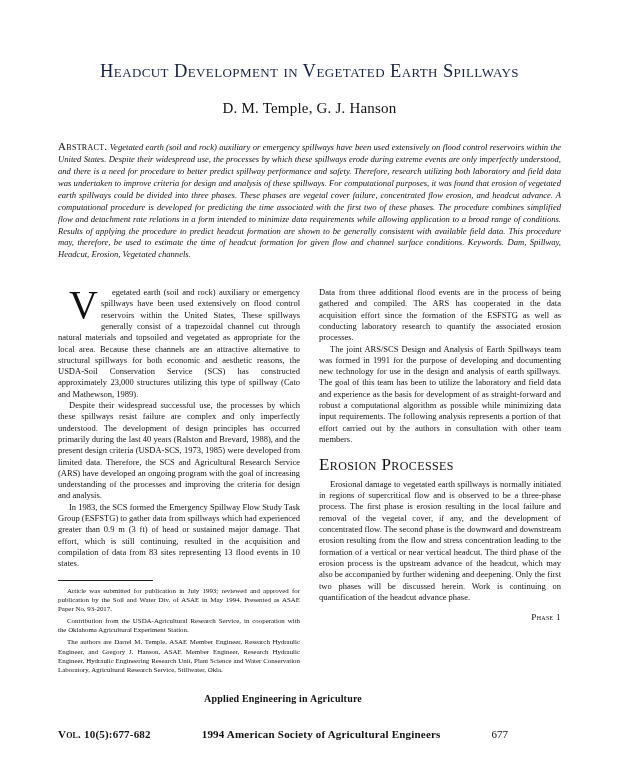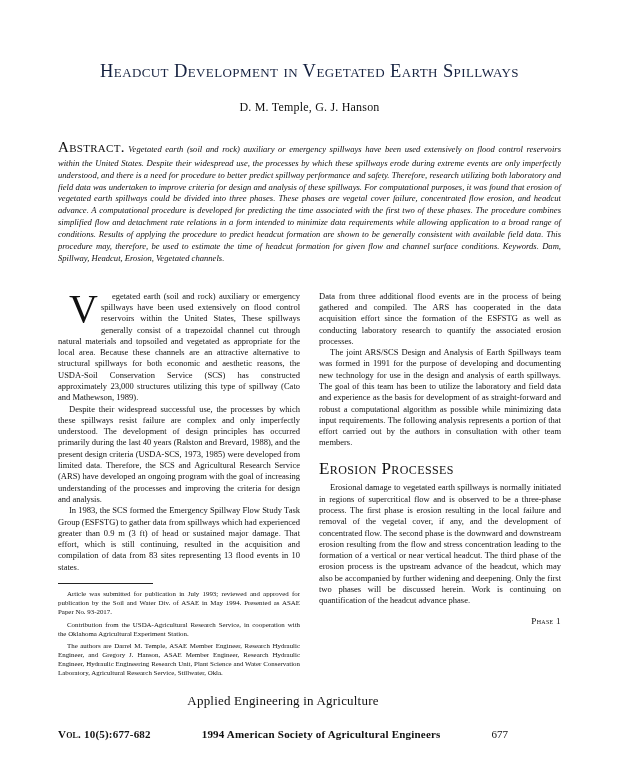--- a/index.html
+++ b/index.html
@@ -38,39 +38,39 @@
     font-variant: small-caps;
     letter-spacing: 0.4px;
     font-weight: normal;
     margin: 0 0 0 0;
     padding: 0 0 0 0;
     line-height: 1.2;
     color: #15213f;
   }
   .authors {
     text-align: center;
-    font-size: 12px;
+    font-size: 15px;
     margin-top: 18px;
     letter-spacing: 0.2px;
     color: #111;
   }
 
   
   .abstract {
     margin-top: 22px;
     font-size: 8.6px;
     line-height: 1.38;
     text-align: justify;
     font-style: italic;
     color: #111;
   }
   .abstract .lead {
     font-variant: small-caps;
     font-style: normal;
-    font-size: 15px;
+    font-size: 11px;
     letter-spacing: 0.3px;
   }
   .abstract .kw {
     font-style: italic;
   }
   .abstract .kwlead {
     font-style: italic;
   }
 
   
@@ -144,22 +144,22 @@
     text-indent: 9px;
   }
 
   
   .journal-line {
     position: absolute;
     left: 0;
     right: 0;
     top: 693px;
     text-align: center;
-    font-size: 13px;
-    font-weight: normal;
+    font-size: 10px;
+    font-weight: bold;
     color: #111;
     letter-spacing: 0.2px;
   }
   .footer {
     position: absolute;
     left: 58px;
     right: 58px;
     top: 716px;
     display: flex;
     justify-content: space-between;

